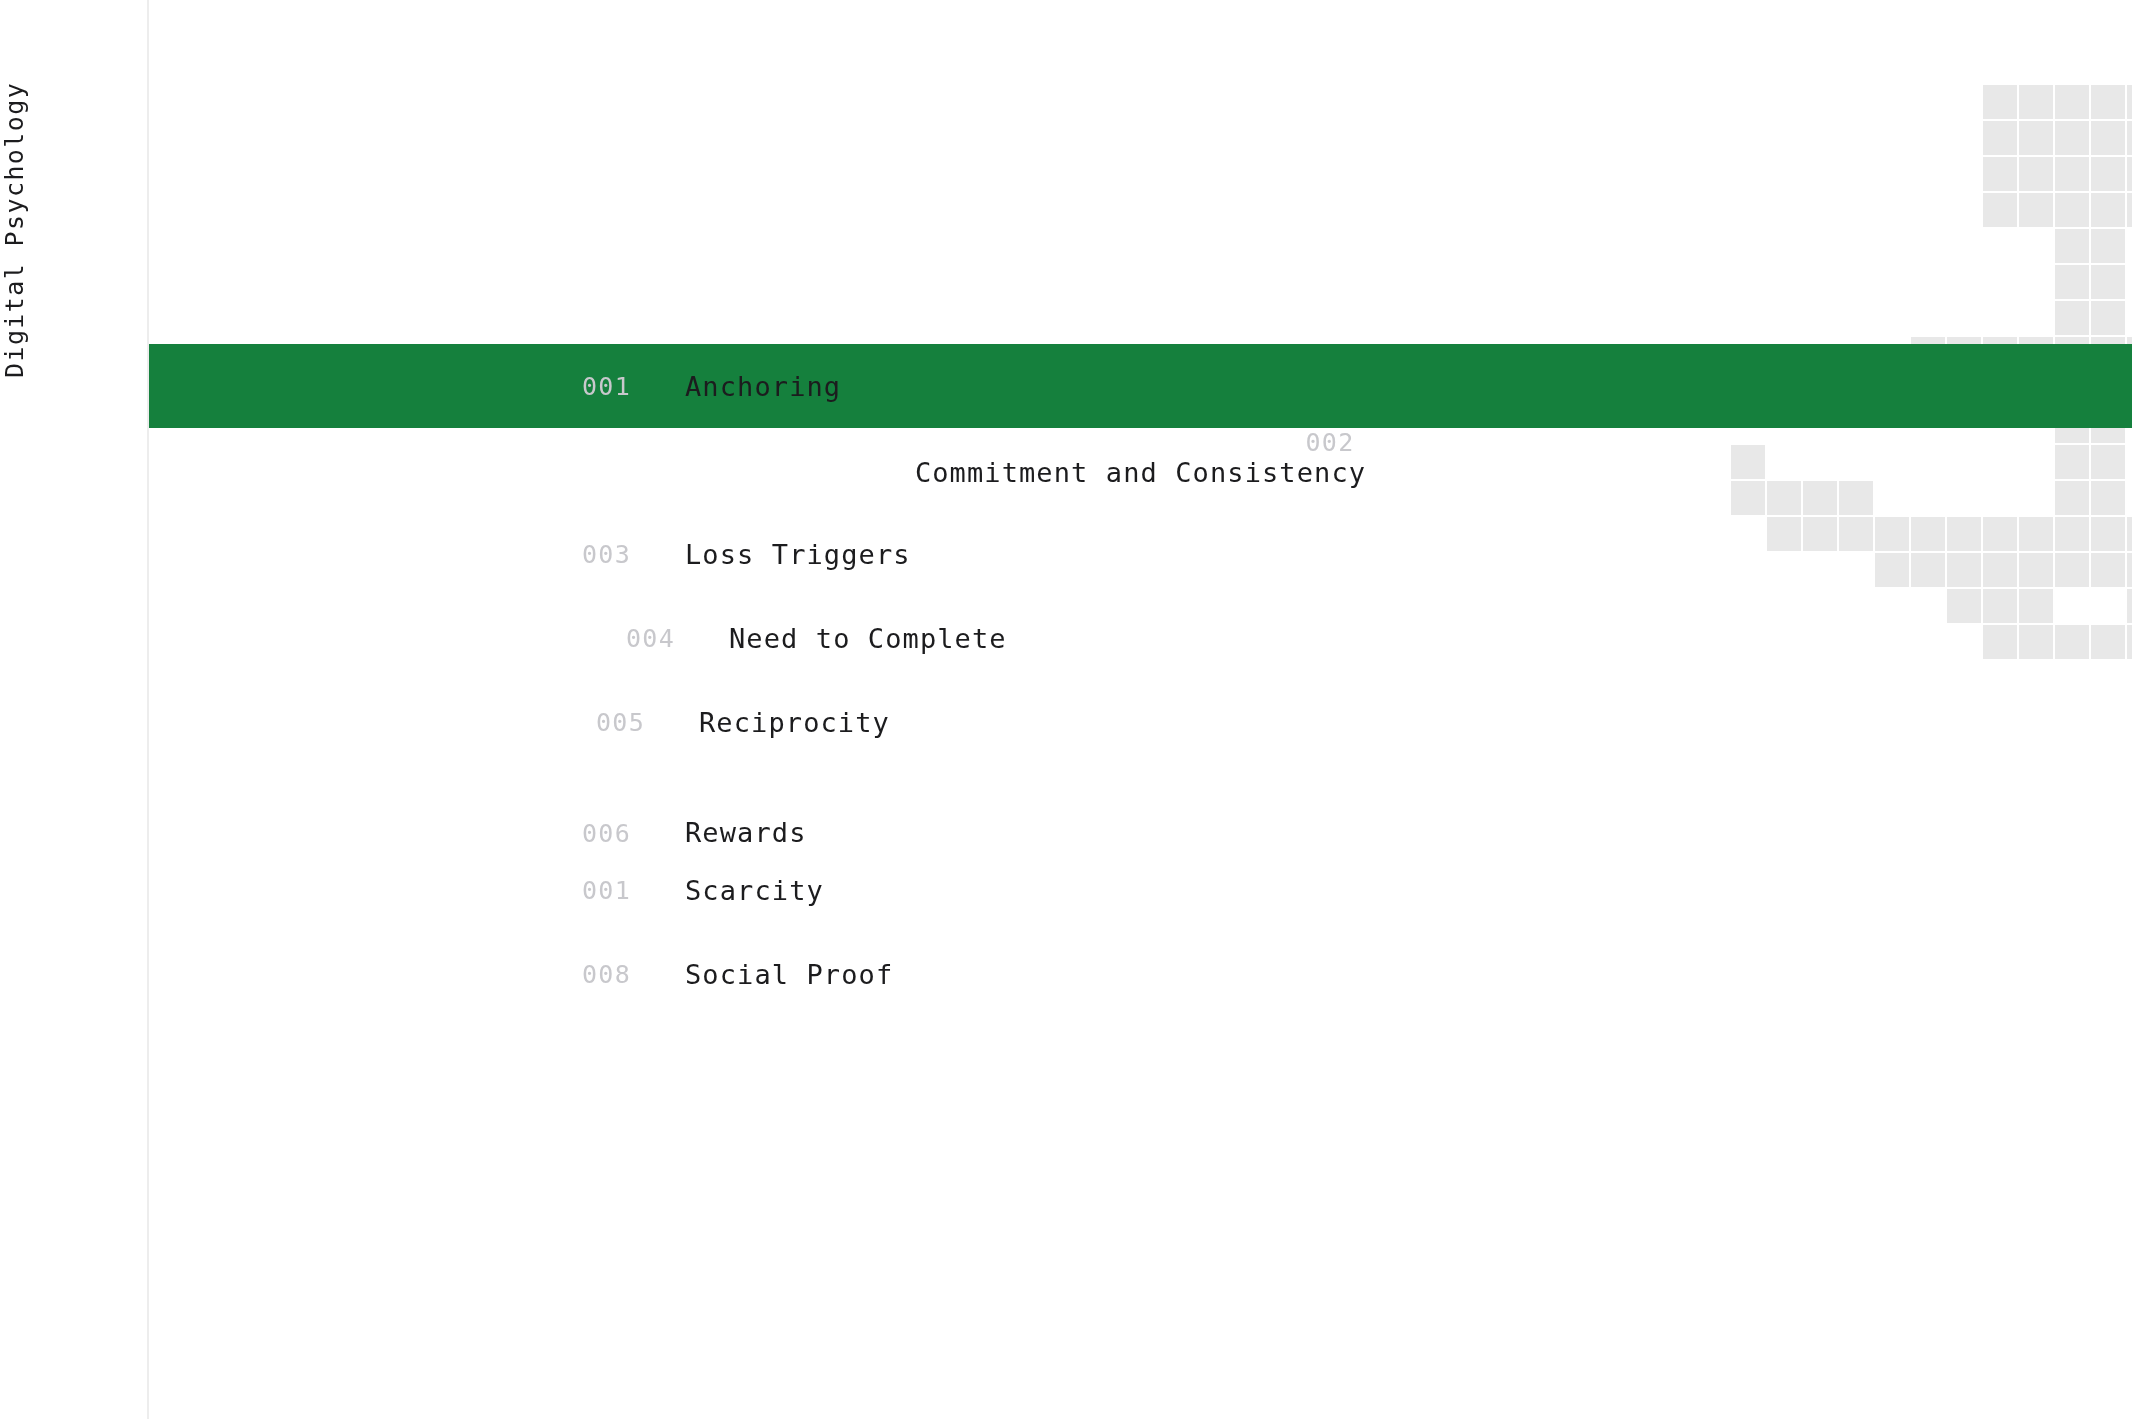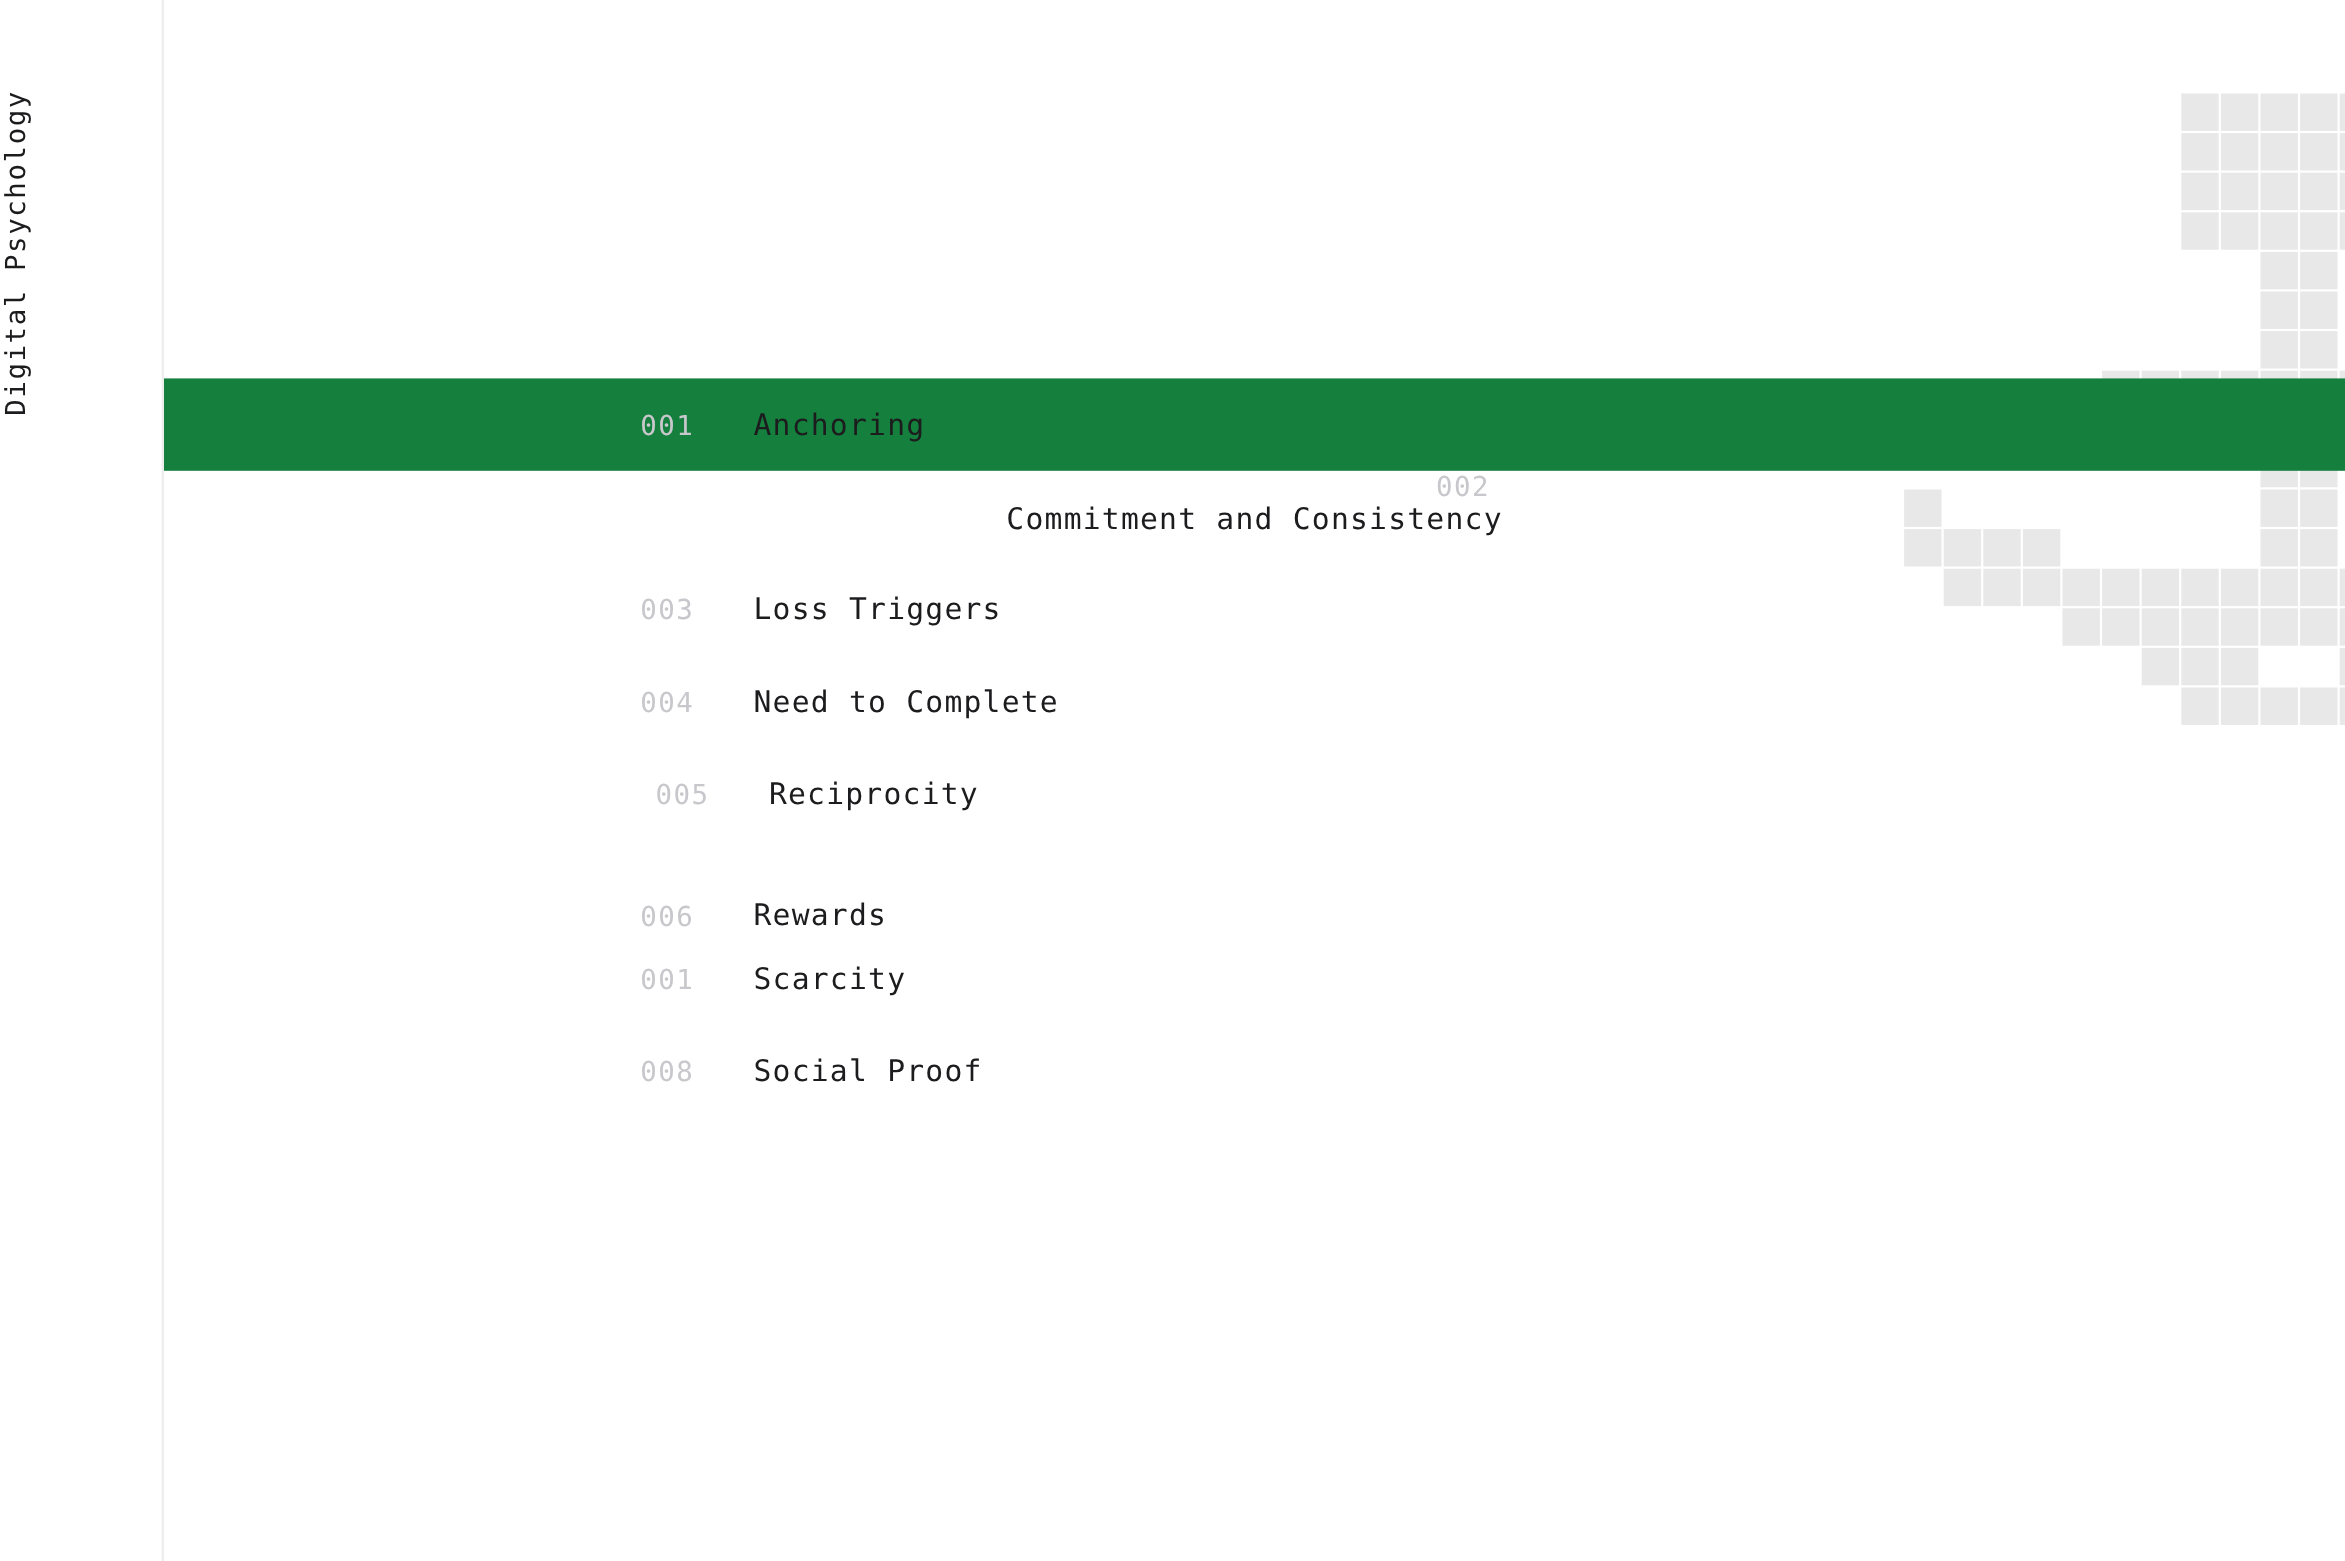--- a/index.html
+++ b/index.html
@@ -191,21 +191,21 @@
       <span class="row-label">Anchoring</span>
     </div>
     <div class="list-row" style="top: 428px; flex-direction: column;">
       <span class="row-number">002</span>
       <span class="row-label">Commitment and Consistency</span>
     </div>
     <div class="list-row" style="top: 512px;">
       <span class="row-number">003</span>
       <span class="row-label">Loss Triggers</span>
     </div>
-    <div class="list-row" style="top: 596px;">
+    <div class="list-row" style="top: 596px; padding-left: 44px;">
       <span class="row-number">004</span>
       <span class="row-label">Need to Complete</span>
     </div>
     <div class="list-row" style="top: 680px; margin-left: 14px;">
       <span class="row-number">005</span>
       <span class="row-label">Reciprocity</span>
     </div>
     <div class="list-row" style="top: 764px; align-items: flex-end;">
       <span class="row-number">006</span>
       <span class="row-label">Rewards</span>

